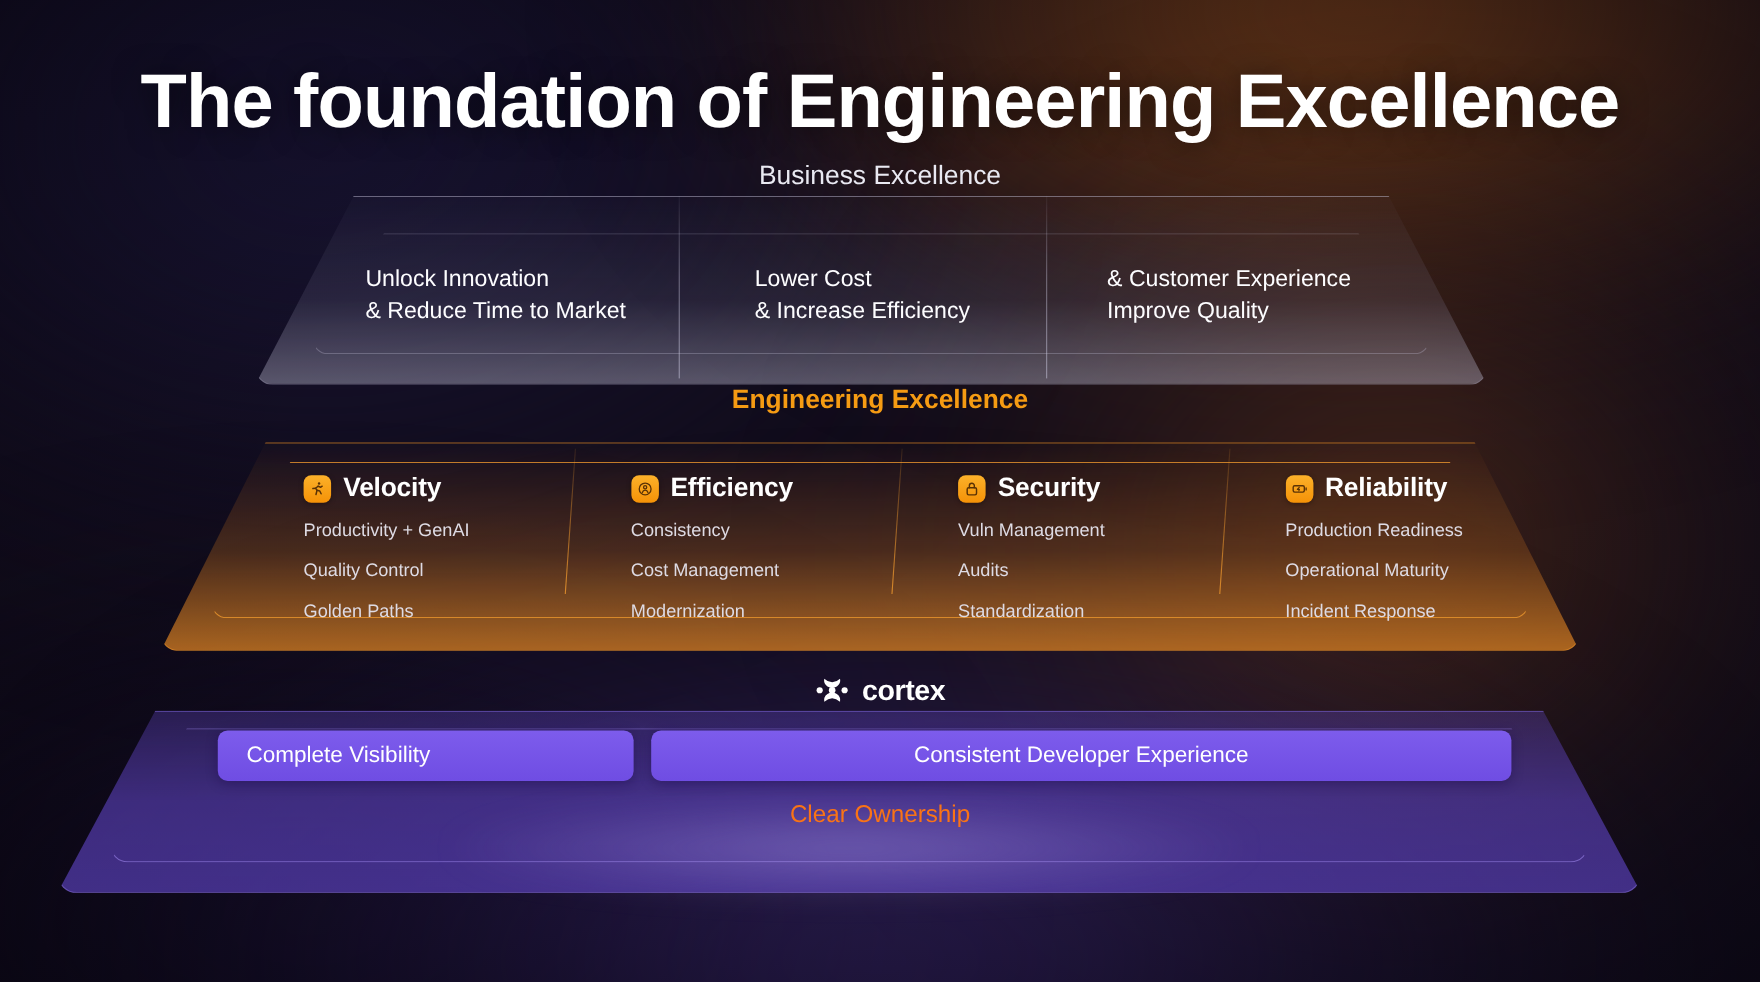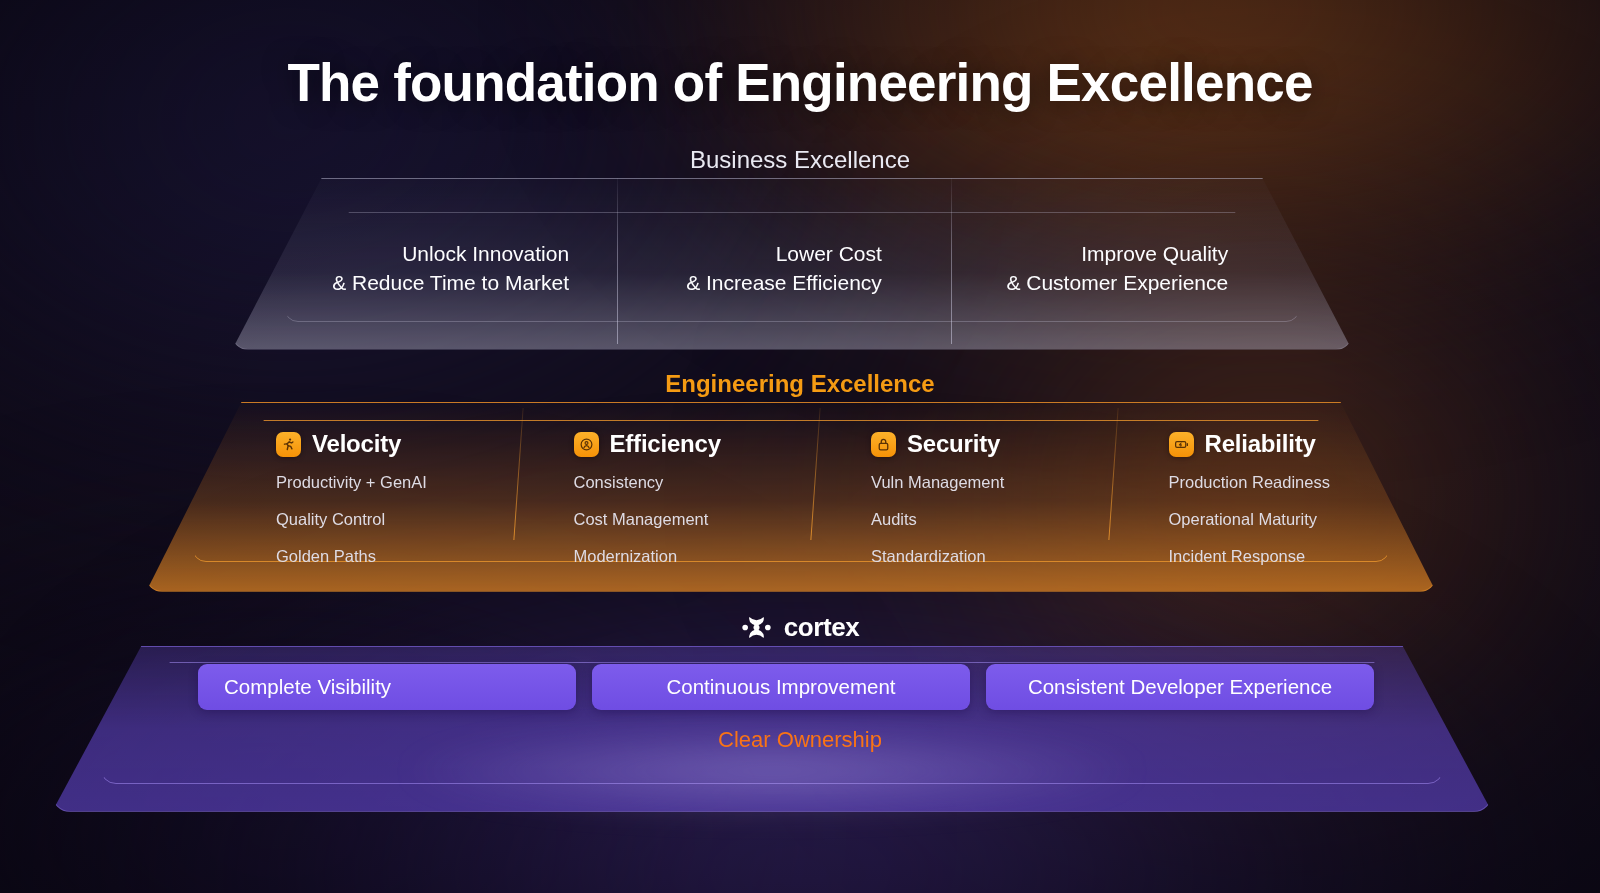--- a/index.html
+++ b/index.html
@@ -24,21 +24,21 @@
               background:radial-gradient(ellipse at center, rgba(18,12,34,.95) 0%, rgba(14,9,26,.5) 55%, rgba(10,7,20,0) 80%); }
   .vignette { position:absolute; inset:0;
               background:radial-gradient(ellipse 80% 70% at 50% 45%, rgba(0,0,0,0) 40%, rgba(5,3,12,.55) 100%); }
 
   #stage { position:absolute; inset:0; }
 
   
   .title {
     position:absolute; top:52px; left:0; width:100%;
     text-align:center; color:#ffffff;
-    font-size:53px; font-weight:700; letter-spacing:-.8px;
+    font-size:69px; font-weight:700; letter-spacing:-.8px;
     text-shadow:0 2px 26px rgba(0,0,0,.55);
   }
 
   
   .tier { position:absolute; }
   .trap-outer, .trap-inner { position:absolute; }
 
   
   .tier-business { left:232px; top:178px; width:1120px; height:172px; }
   .tier-business .trap-outer {
@@ -89,29 +89,29 @@
   .tier-cortex .sheen {
     position:absolute; left:50%; transform:translateX(-50%);
     bottom:-4px; width:760px; height:90px; border-radius:50%;
     background:radial-gradient(ellipse at center, rgba(210,196,255,.30) 0%, rgba(160,140,240,0) 70%);
     filter:blur(16px); pointer-events:none;
   }
 
   
   .cap { position:absolute; width:100%; text-align:center; }
   .cap-business { top:146px; font-size:24px; color:#e9e9f2; font-weight:400; }
-  .cap-eng      { top:370px; font-size:24px; color:#f59b13; font-weight:700; }
+  .cap-eng      { top:350px; font-size:24px; color:#f59b13; font-weight:700; }
 
   
   .biz-cols {
     position:absolute; left:284px; top:226px; width:1000px; height:84px;
     display:flex;
   }
   .biz-col {
-    flex:1; text-align:right; color:#fdfdff;
+    flex:1; text-align:left; color:#fdfdff;
     font-size:21px; line-height:29px; position:relative;
     display:flex; align-items:center; justify-content:center;
   }
   .biz-col + .biz-col::before {
     content:""; position:absolute; left:0; top:-48px; bottom:-34px; width:1px;
     background:linear-gradient(180deg, rgba(205,203,226,.05), rgba(205,203,226,.42) 45%, rgba(205,203,226,.55));
   }
 
   
   .eng-cols {
@@ -194,22 +194,22 @@
       </div>
     </div>
     <div class="biz-col">
       <div>
         <div>Lower Cost</div>
         <div>&amp; Increase Efficiency</div>
       </div>
     </div>
     <div class="biz-col">
       <div>
+        <div>&amp; Customer Experience</div>
         <div>Improve Quality</div>
-        <div>&amp; Customer Experience</div>
       </div>
     </div>
   </div>
 
   <div class="cap cap-eng">Engineering Excellence</div>
   <div class="tier tier-eng">
     <div class="trap-outer"></div>
     <div class="trap-inner"></div>
   </div>
   <div class="eng-cols">
@@ -295,19 +295,18 @@
         <circle cx="4.3" cy="16" r="2.9"></circle>
         <circle cx="27.7" cy="16" r="2.9"></circle>
         <circle cx="16" cy="16" r="3.1"></circle>
       </g>
     </svg>
     <span class="cortex-word">cortex</span>
   </div>
 
   <div class="pills">
     <div class="pill pill-1">Complete Visibility</div>
-    <div class="pill pill-2">Continuous Improvement</div>
     <div class="pill pill-3">Consistent Developer Experience</div>
   </div>
 
   <div class="clear-own">Clear Ownership</div>
 
 </div>
 
 </body></html>

